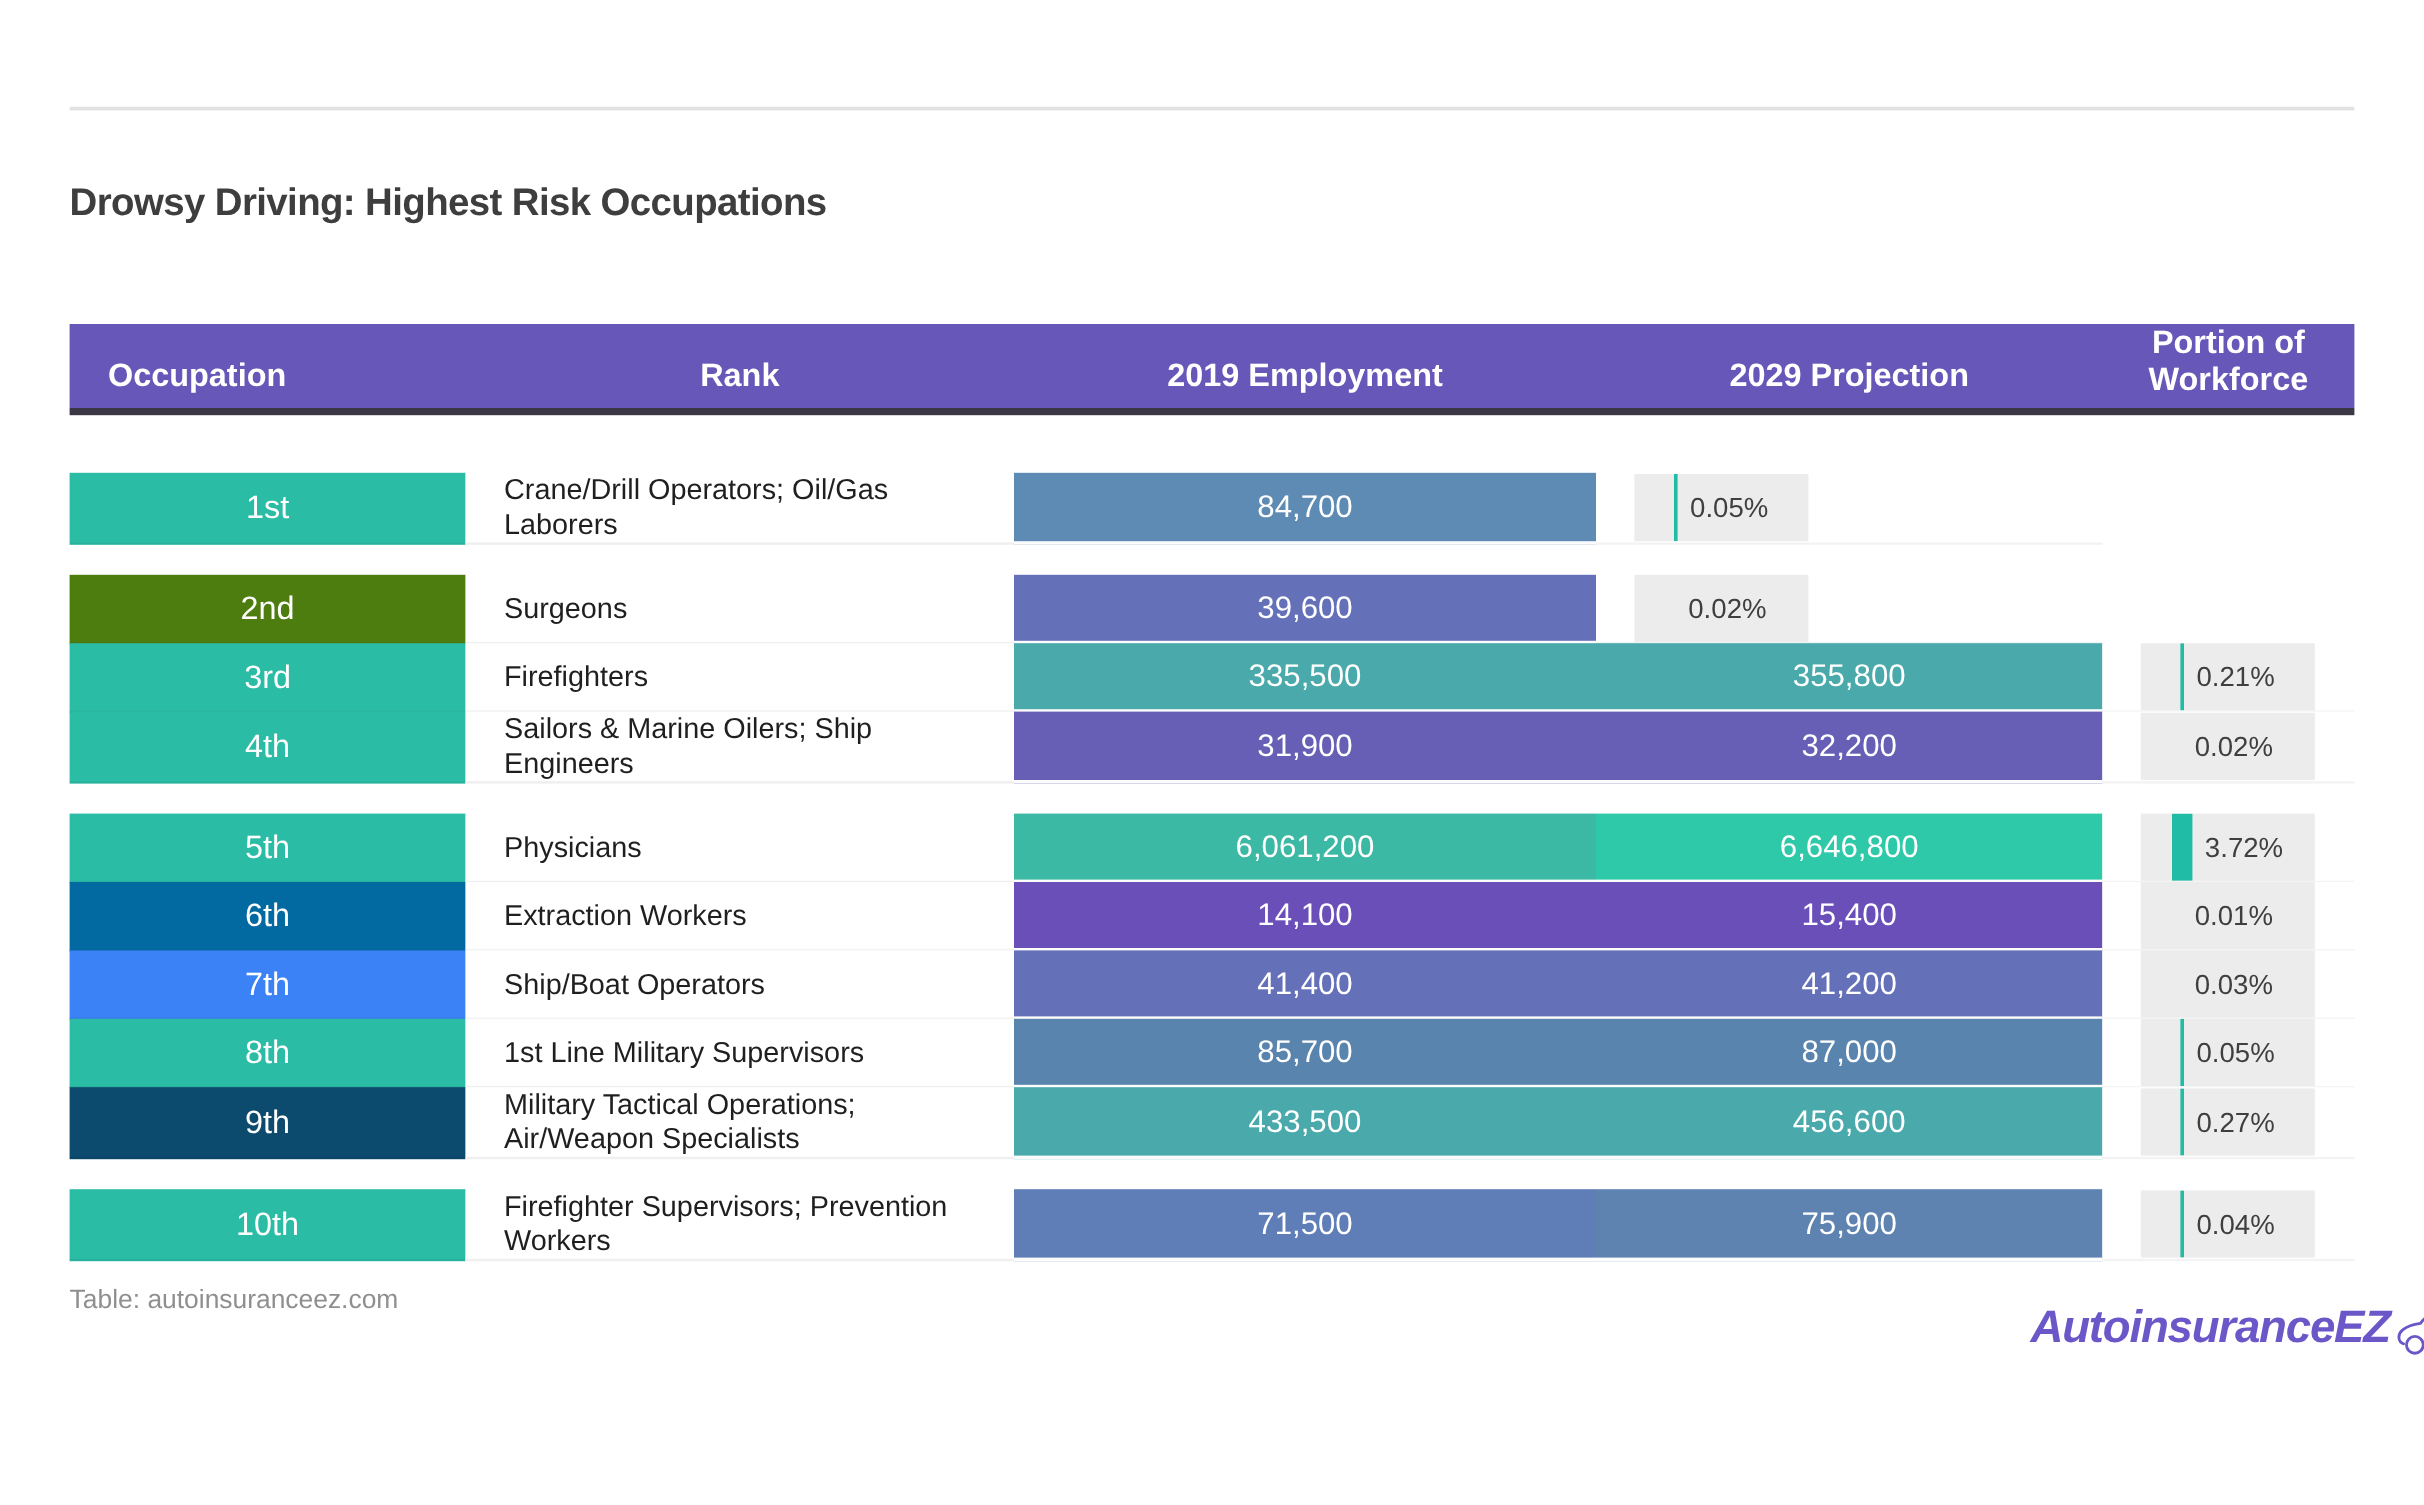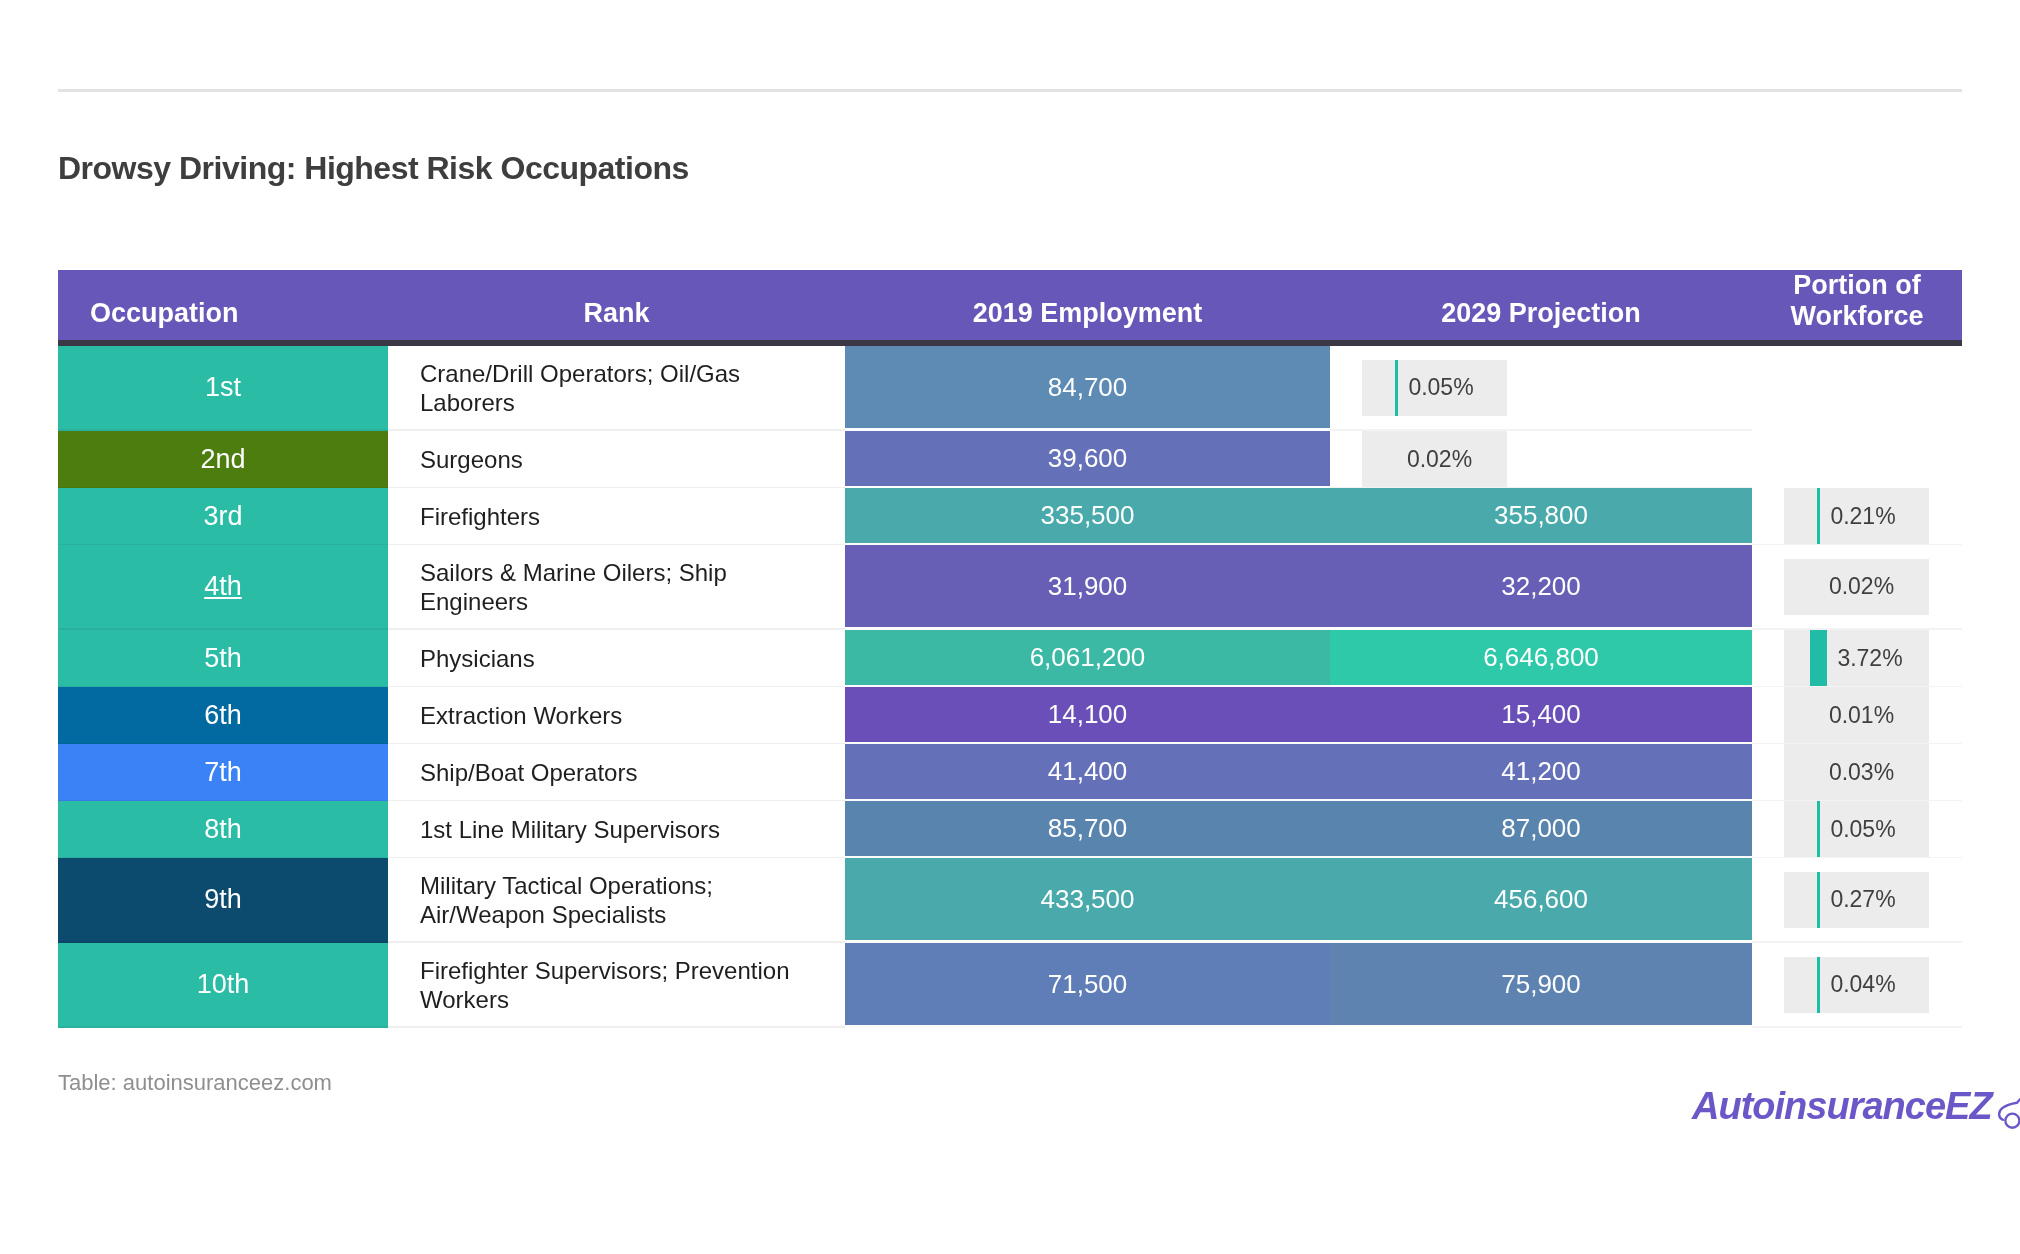--- a/index.html
+++ b/index.html
@@ -41,20 +41,21 @@
   .thead-divider{height:6px;background:#3b3744;}
   .trow{
     display:grid;
     grid-template-columns:330px 457px 485px 422px 210px;
     height:57px;
   }
   .trow.tall{height:85px;}
   .cell{
     display:flex;align-items:center;
     box-sizing:border-box;
+    margin-top:48px;
   }
   .c-rank{
     justify-content:center;
     color:#fff;font-size:27px;
     border-bottom:2px solid rgba(0,0,0,0.05);
   }
   .c-occ{
     background:#fff;color:#1f1f1f;
     font-size:24px;line-height:29px;
     padding:0 36px 0 32px;
@@ -149,21 +150,21 @@
           <div class="cell c-val" style="background: rgb(73, 169, 171);">335,500</div>
           <div class="cell c-val" style="background: rgb(73, 169, 171);">355,800</div>
           <div class="cell c-pct">
             <div class="pctbox" style="background: rgb(236, 236, 236);">
               <div class="pctbar" style="width: 3px; background: rgb(33, 188, 165);"></div>
               <span class="pcttext">0.21%</span>
             </div>
           </div>
         </div>
         <div class="trow tall">
-          <div class="cell c-rank" style="background: rgb(43, 188, 166); text-decoration: underline;">4th</div>
+          <div class="cell c-rank" style="background: rgb(43, 188, 166);">4th</div>
           <div class="cell c-occ">
             <span>Sailors &amp; Marine Oilers; Ship Engineers</span>
           </div>
           <div class="cell c-val" style="background: rgb(102, 95, 181);">31,900</div>
           <div class="cell c-val" style="background: rgb(102, 95, 181);">32,200</div>
           <div class="cell c-pct">
             <div class="pctbox" style="background: rgb(236, 236, 236);">
               <div class="pctbar" style="width: 0px; background: rgb(33, 188, 165);"></div>
               <span class="pcttext">0.02%</span>
             </div>

